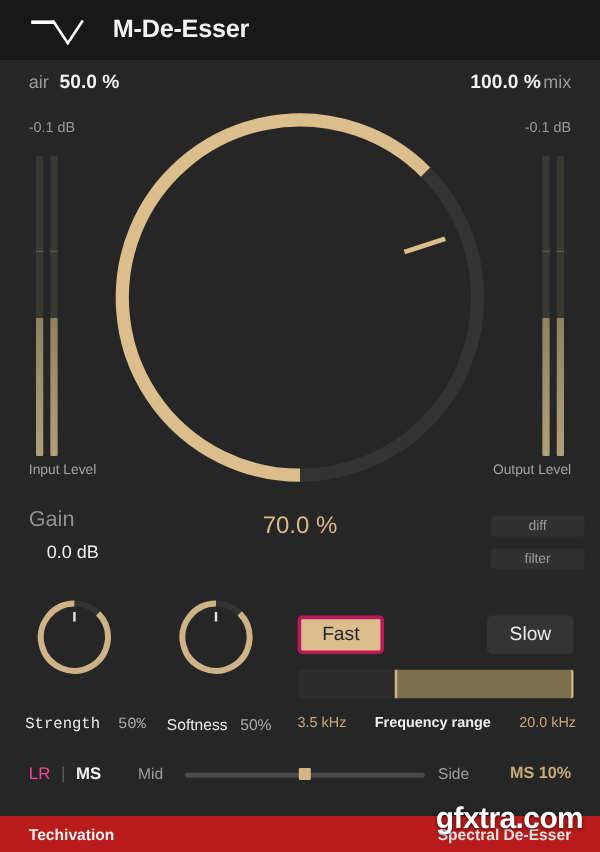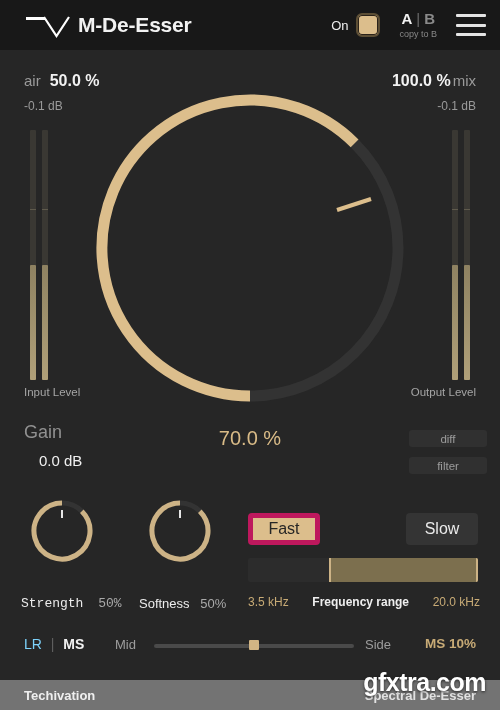--- a/index.html
+++ b/index.html
@@ -24,21 +24,21 @@
   .logo-mark{ width:44px; height:26px; position:relative; }
   .logo-bar{
     position:absolute; left:0; top:5px; width:19px; height:3px;
     background:#ffffff; transform:skewY(0deg);
   }
   .logo-v{
     position:absolute; left:17px; top:4px; width:27px; height:22px;
   }
   .app-title{
     font-size:21px; font-weight:bold; color:#f2f2f2;
-    letter-spacing:-0.2px; margin-left:8px;
+    letter-spacing:-0.2px; margin-left:24px;
   }
 
   .hdr-right{
     position:absolute; right:14px; top:0; height:50px;
     display:flex; align-items:center;
   }
   .on-label{ font-size:13px; color:#eeeeee; margin-right:8px; }
   .on-toggle{
     width:24px; height:24px; border-radius:6px;
     background:#dcbe8c; border:2px solid #5c4e35;
@@ -59,21 +59,21 @@
     display:flex; flex-direction:column; justify-content:space-between;
     cursor:pointer;
   }
   .menu-btn span{ display:block; height:3px; background:#e4e4e4; border-radius:1px; }
 
   
   .param-row{ position:absolute; top:60px; left:0; width:500px; height:28px; }
   .air-grp{ position:absolute; left:24px; top:0; display:flex; align-items:baseline; }
   .mix-grp{ position:absolute; right:24px; top:0; display:flex; align-items:baseline; }
   .p-name{ font-size:15px; color:#9a9a9a; }
-  .p-val{ font-size:16px; color:#f2f2f2; font-weight:bold;margin-top:12px; }
+  .p-val{ font-size:16px; color:#f2f2f2; font-weight:bold; }
   .air-grp .p-val{ margin-left:9px; }
   .mix-grp .p-name{ margin-left:2px; }
 
   .db-left{ position:absolute; left:24px; top:99px; font-size:12px; color:#9a9a9a; }
   .db-right{ position:absolute; right:24px; top:99px; font-size:12px; color:#9a9a9a; }
 
   
   .meter{
     position:absolute; width:18px; height:250px; top:130px;
     display:flex; justify-content:space-between;
@@ -149,21 +149,21 @@
   
   .speed-row{ position:absolute; left:248px; top:513px; width:230px; height:32px;
     display:flex; justify-content:space-between; }
   .speed-btn{
     width:72px; height:32px; border-radius:4px;
     background:#343434; color:#eaeaea;
     display:flex; align-items:center; justify-content:center;
     font-size:16px; cursor:pointer;
   }
   .speed-btn.active{
-    background:#dcbe8c; color:#262626; border:5px solid #be185d;
+    background:#dcbe8c; color:#262626; border:3px solid #be185d;
   }
 
   
   .freq-track{
     position:absolute; left:248px; top:558px; width:230px; height:24px;
     background:#2c2c2c; border-radius:2px; overflow:hidden;
   }
   .freq-fill{
     position:absolute; top:0; left:35.2%; right:0; height:100%;
     background:#7c6f4e;
@@ -175,40 +175,40 @@
     font-size:12px;
   }
   .freq-labs .lo,.freq-labs .hi{ color:#c8ab76; }
   .freq-labs .mid{ color:#efefef; font-weight:bold; }
 
   
   .ms-row{
     position:absolute; left:0; top:633px; width:500px; height:26px;
   }
   .lrms{ position:absolute; left:24px; top:3px; font-size:14px; }
-  .lrms .lr{ color:#7dd3fc; cursor:pointer; }
+  .lrms .lr{ color:#ec4899; cursor:pointer; }
   .lrms .bar{ color:#5e5e5e; margin:0 5px; }
   .lrms .ms{ color:#f2f2f2; font-weight:bold; cursor:pointer; }
   .mid-lab{ position:absolute; left:115px; top:4px; font-size:13px; color:#9d9d9d; }
   .side-lab{ position:absolute; left:365px; top:4px; font-size:13px; color:#9d9d9d; }
   .ms-track{
     position:absolute; left:154px; top:11px; width:200px; height:4px;
     background:#4a4a4a; border-radius:2px;
   }
   .ms-handle{
     position:absolute; left:50%; top:-4px; margin-left:-5px;
     width:10px; height:10px; background:#d2b584; border-radius:1px;
   }
   .ms-val{ position:absolute; right:24px; top:3px; font-size:13.5px;
     color:#c8ab76; font-weight:bold; }
 
   
   .footer{
     position:absolute; left:0; bottom:0; width:500px; height:30px;
-    background:#737373; display:flex; align-items:center;
+    background:#b91c1c; display:flex; align-items:center;
   }
   .brand{ position:absolute; left:24px; font-size:13px; color:#efefef; font-weight:bold; }
   .ftype{ position:absolute; right:24px; font-size:13px; color:#e2e2e2; font-weight:bold; }
   .watermark{
     position:absolute; right:14px; bottom:13px;
     font-size:25px; font-weight:bold; color:#ffffff;
     letter-spacing:-0.5px; pointer-events:none;
     text-shadow:0 1px 3px rgba(0,0,0,.7);
     margin-left:12px;
   }
@@ -220,39 +220,20 @@
   <div class="logo-wrap">
     <div class="logo-mark">
       <div class="logo-bar"></div>
       <svg class="logo-v" viewBox="0 0 27 22">
         <polyline points="1,1 13.5,20 26,1" fill="none" stroke="#ffffff" stroke-width="2.2"></polyline>
       </svg>
     </div>
     <div class="app-title">M-De-Esser</div>
   </div>
 
-  <div class="hdr-right">
-    <span class="on-label">On</span>
-    <div class="on-toggle"></div>
-
-    <div class="ab-wrap">
-      <div class="ab-row">
-        <span class="ab-a">A</span>
-        <span class="ab-sep">|</span>
-        <span class="ab-b">B</span>
-      </div>
-      <div class="copy-to">copy to B</div>
-    </div>
-
-    <div class="menu-btn">
-      <span></span>
-      <span></span>
-      <span></span>
-    </div>
-  </div>
 </div>
 
 <div class="param-row">
   <div class="air-grp">
     <span class="p-name">air</span>
     <span class="p-val">50.0 %</span>
   </div>
   <div class="mix-grp">
     <span class="p-val">100.0 %</span>
     <span class="p-name">mix</span>

